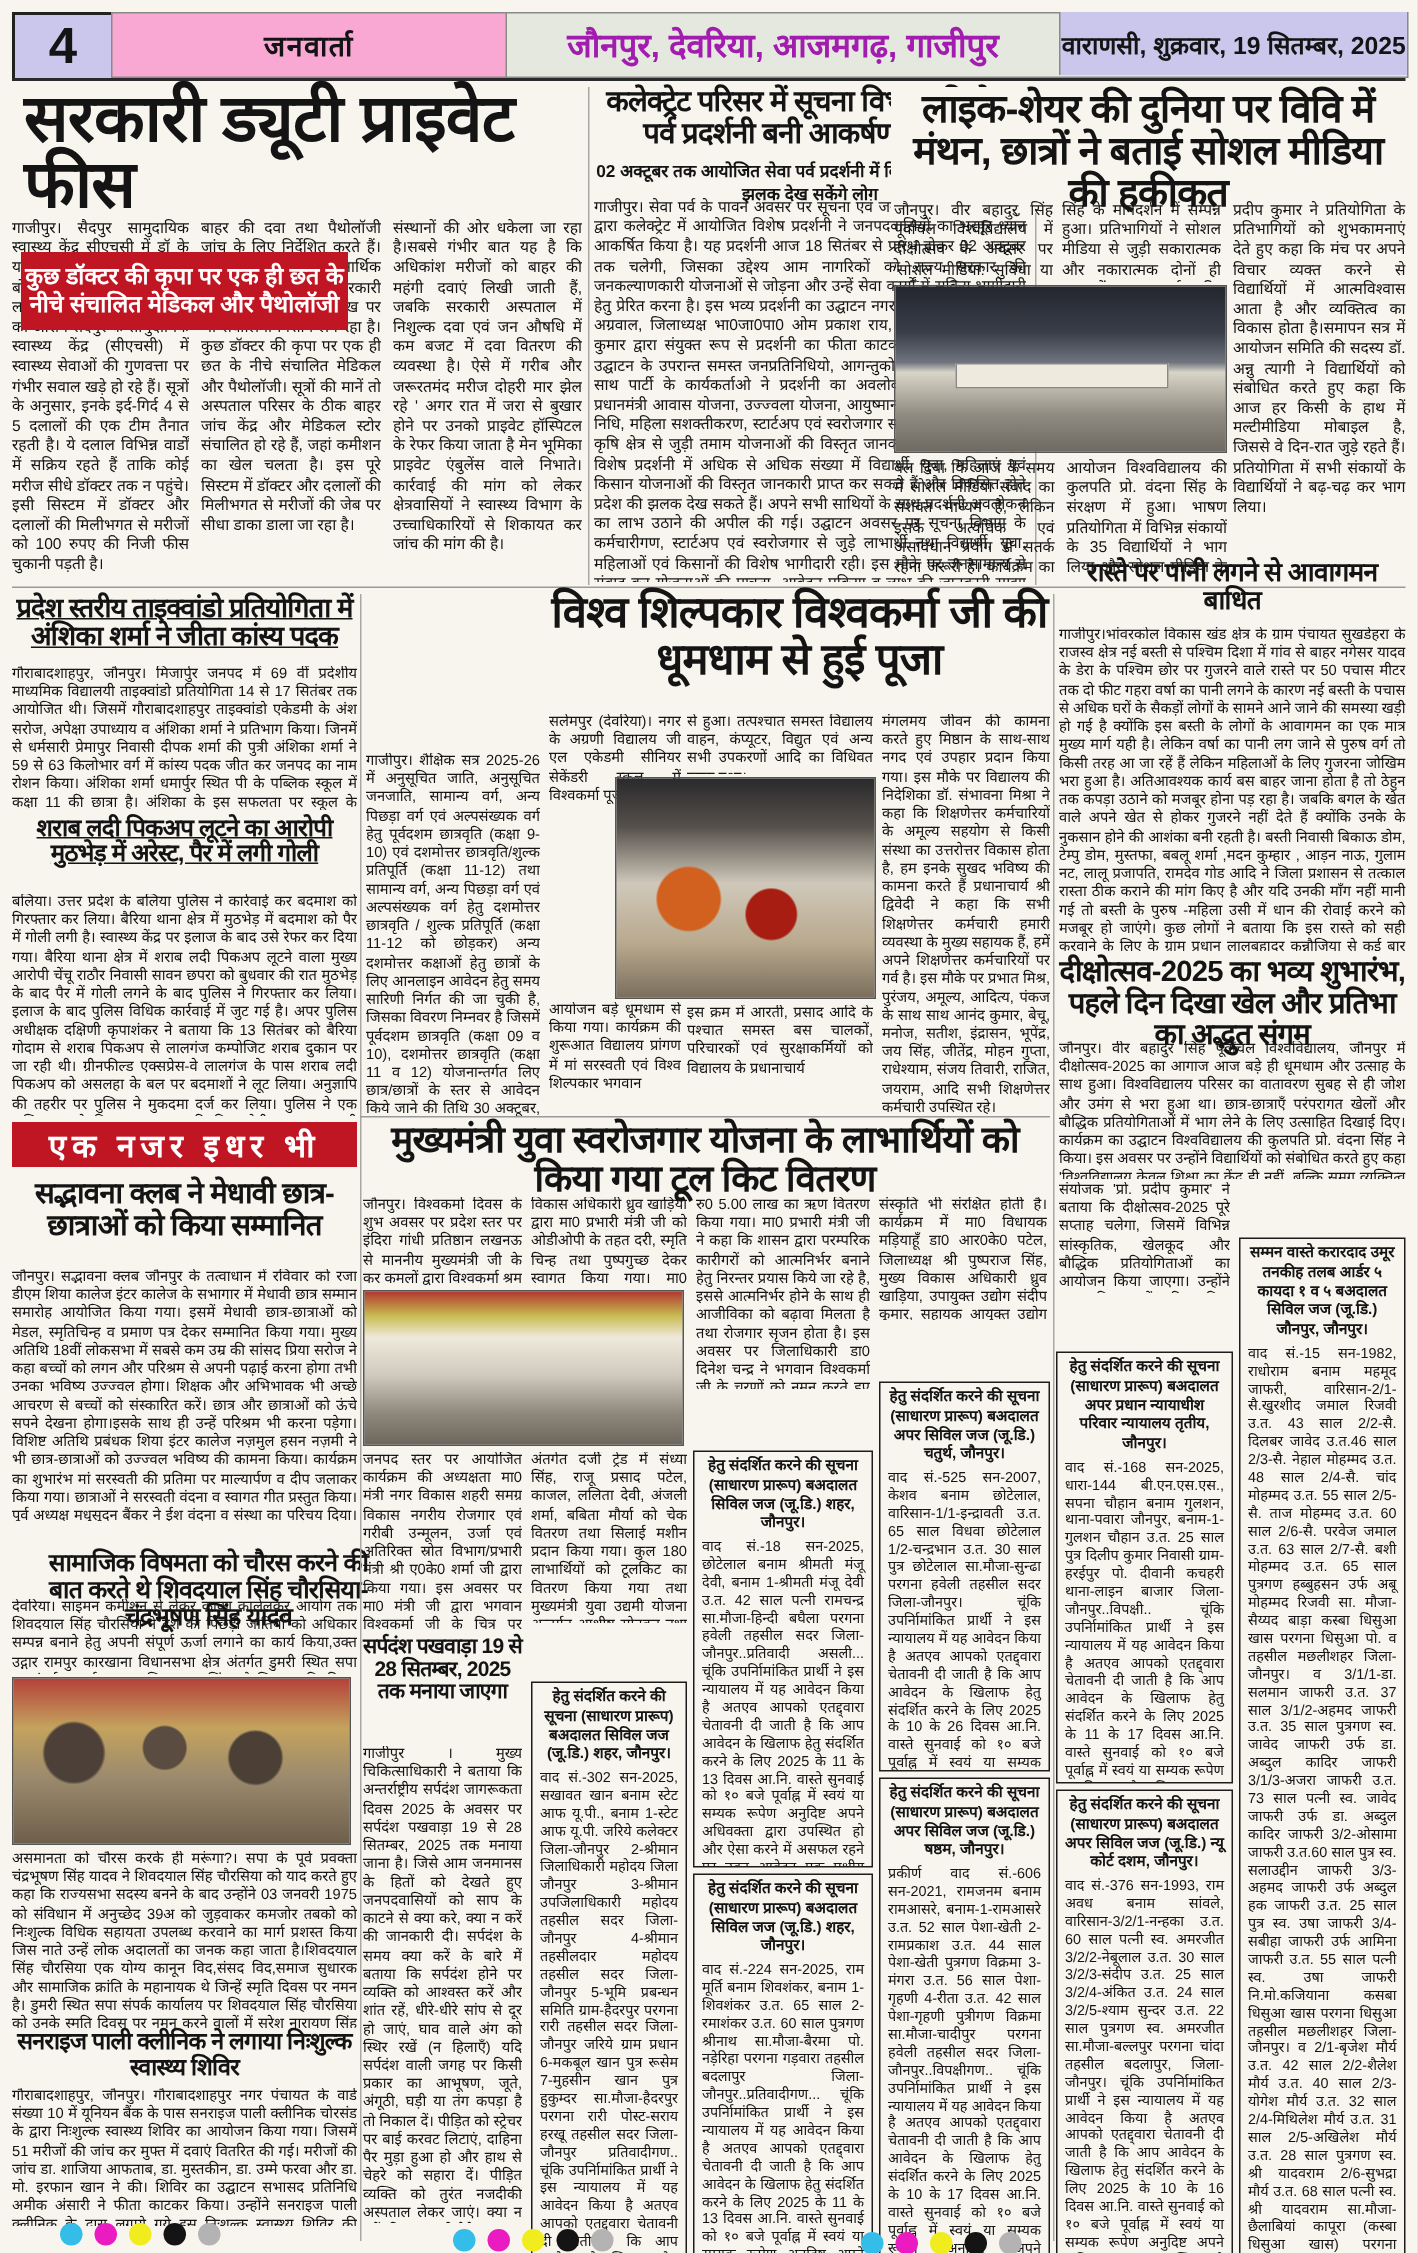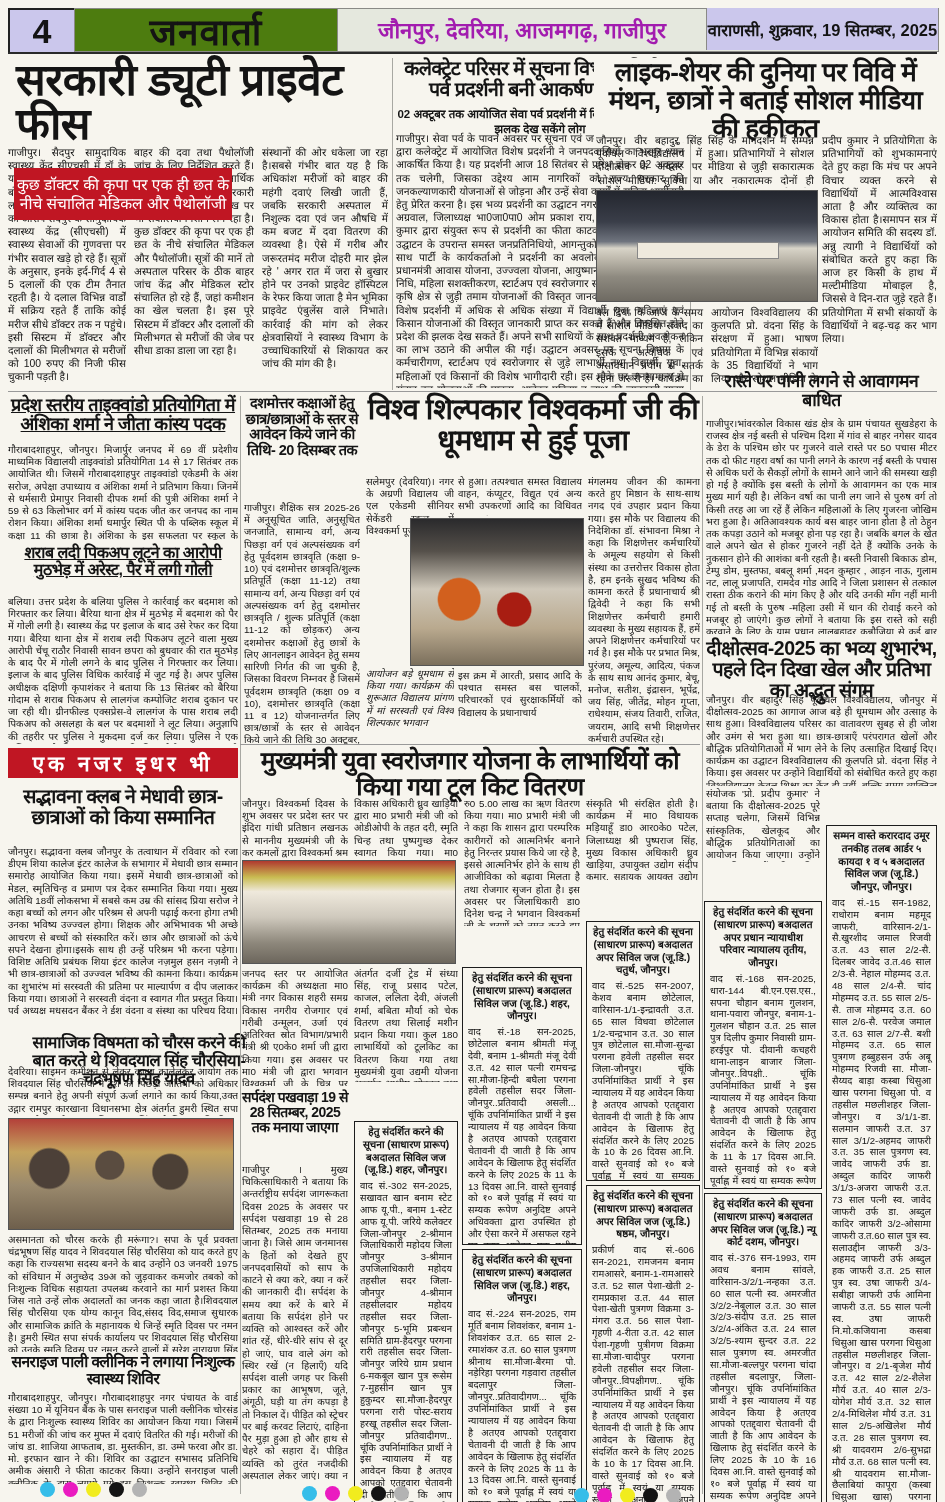--- a/index.html
+++ b/index.html
@@ -5,35 +5,35 @@
   html,body{margin:0;padding:0;background:#d8d6d0;}
   .page{
     position:relative;width:945px;height:1502px;margin:0 auto;
     background:#f7f5ee;overflow:hidden;
     font-family:"Liberation Sans","DejaVu Sans",sans-serif;color:#141414;
   }
   .abs{position:absolute;}
   .hstrip{background:#e5e8de;border:1px solid #8a8a86;}
   .pagebox{background:#cbc7ec;border:2px solid #222;display:flex;align-items:center;justify-content:center;
            font-size:34px;font-weight:800;}
-  .masthead{background:#4d7c0f;border:1px solid #8a8a86;display:flex;align-items:center;justify-content:center;
-            font-size:37px;font-weight:800;letter-spacing:1px;}
+  .masthead{background:#f9a8d4;border:1px solid #8a8a86;display:flex;align-items:center;justify-content:center;
+            font-size:19px;font-weight:800;letter-spacing:1px;}
   .regions{color:#a21caf;font-size:22px;font-weight:800;display:flex;align-items:center;justify-content:center;}
   .datebox{background:#cbc7ec;border-left:1px solid #8a8a86;display:flex;align-items:center;justify-content:center;
            font-size:16.5px;font-weight:800;}
   .rule{background:#2a2a2a;}
   .hl{font-weight:800;line-height:1.08;letter-spacing:-0.5px;}
   .hl-xl{font-size:44px;line-height:1.0;}
   .hl-md{font-size:19px;text-align:center;text-decoration:underline;}
   .hl-xs{font-size:14px;text-align:center;}
   .sub{font-size:11.5px;font-weight:700;text-align:center;}
   .bt{font-size:10.4px;line-height:1.27;text-align:justify;overflow:hidden;}
   .bt-sm{font-size:9.8px;line-height:1.25;text-align:justify;overflow:hidden;}
   .redbox{background:#c01623;color:#fff;display:flex;align-items:center;justify-content:center;
-          text-align:center;font-weight:400;font-size:15.5px;line-height:1.25;padding:4px 0;box-sizing:border-box;}
+          text-align:center;font-weight:700;font-size:15.5px;line-height:1.25;padding:4px 0;box-sizing:border-box;}
   .banner{background:#c01623;color:#fff;display:flex;align-items:center;justify-content:center;
           font-size:21px;font-weight:800;letter-spacing:4px;}
   .notice{border:1.6px solid #1c1c1c;padding:4px 5px;box-sizing:border-box;overflow:hidden;background:#f7f5ee;margin-top:35px;}
   .notice h4{margin:0 0 3px 0;font-size:10.2px;line-height:1.25;text-align:center;font-weight:800;}
   .notice p{margin:0;font-size:9.6px;line-height:1.24;text-align:justify;}
   .photo{border:1px solid #555;box-sizing:border-box;}
   .ph-seminar{background:
      linear-gradient(180deg,#23262e 0%,#3a3e49 28%,#6f747e 46%,#d8d4c8 52%,#bdb8ac 62%,#8e8a80 78%,#6e6a62 100%);}
   .ph-seminar .bnr{position:absolute;left:18%;top:46%;width:64%;height:14%;background:#efeade;border:1px solid #888;}
   .ph-deity{background:
@@ -112,26 +112,25 @@
 
   <div class="abs cmyk" style="left:40px;top:1482px;">
     <i class="c1"></i>
       <i class="c2"></i>
       <i class="c3"></i>
       <i class="c4"></i>
       <i class="c5"></i>
   </div>
 
   <div class="abs vline" style="left:240px;top:396px;height:1098px;"></div>
-  <h3 class="abs hl hl-xs" style="left:244px;top:396px;width:116px;margin:0;font-size:14.5px;">दशमोत्तर कक्षाओं हेतु छात्र/छात्राओं के स्तर से आवेदन किये जाने की तिथि- 20 दिसम्बर तक</h3>
   <p class="abs bt-sm" style="left:244px;top:502px;width:116px;height:242px;margin:0;">गाजीपुर। शैक्षिक सत्र 2025-26 में अनुसूचित जाति, अनुसूचित जनजाति, सामान्य वर्ग, अन्य पिछड़ा वर्ग एवं अल्पसंख्यक वर्ग हेतु पूर्वदशम छात्रवृति (कक्षा 9-10) एवं दशमोत्तर छात्रवृति/शुल्क प्रतिपूर्ति (कक्षा 11-12) तथा सामान्य वर्ग, अन्य पिछड़ा वर्ग एवं अल्पसंख्यक वर्ग हेतु दशमोत्तर छात्रवृति / शुल्क प्रतिपूर्ति (कक्षा 11-12 को छोड़कर) अन्य दशमोत्तर कक्षाओं हेतु छात्रों के लिए आनलाइन आवेदन हेतु समय सारिणी निर्गत की जा चुकी है, जिसका विवरण निम्नवर है जिसमें पूर्वदशम छात्रवृति (कक्षा 09 व 10), दशमोत्तर छात्रवृति (कक्षा 11 व 12) योजनान्तर्गत लिए छात्र/छात्रों के स्तर से आवेदन किये जाने की तिथि 30 अक्टूबर, 2025 तक, दशमोत्तर छात्रवृति/शुल्क प्रतिपूर्ति (कक्षा 11-12 को छोड़कर) अन्य दशमोत्तर कक्षाओं हेतु छात्र/छात्राओं के स्तर से आवेदन किये जाने की तिथि- 20 दिसम्बर, 2025 तक, इच्छुक छात्रों द्वारा छात्रवृति की वेबसाइट पर आवेदन किया जा सकता है।</p>
 
   <h2 class="abs hl" style="left:366px;top:394px;width:334px;margin:0;font-size:29px;text-align:center;">विश्व शिल्पकार विश्वकर्मा जी की धूमधाम से हुई पूजा</h2>
   <p class="abs bt-sm" style="left:366px;top:476px;width:88px;height:86px;margin:0;">सलेमपुर (देवरिया)। नगर के अग्रणी विद्यालय जी एल एकेडमी सीनियर सेकेंडरी स्कूल में विश्वकर्मा पूजा का</p>
-  <p class="abs bt-sm" style="left:366px;top:668px;width:88px;height:76px;margin:0;font-style:italic;">आयोजन बड़े धूमधाम से किया गया। कार्यक्रम की शुरूआत विद्यालय प्रांगण में मां सरस्वती एवं विश्व शिल्पकार भगवान</p>
+  <p class="abs bt-sm" style="left:366px;top:668px;width:88px;height:76px;margin:0;">आयोजन बड़े धूमधाम से किया गया। कार्यक्रम की शुरूआत विद्यालय प्रांगण में मां सरस्वती एवं विश्व शिल्पकार भगवान</p>
   <p class="abs bt-sm" style="left:458px;top:476px;width:124px;height:40px;margin:0;">से हुआ। तत्पश्चात समस्त विद्यालय वाहन, कंप्यूटर, विद्युत एवं अन्य सभी उपकरणों आदि का विधिवत पूजन हुआ।</p>
   <div class="abs photo ph-deity" style="left:410px;top:518px;width:174px;height:148px;"></div>
   <p class="abs bt-sm" style="left:458px;top:670px;width:124px;height:74px;margin:0;">इस क्रम में आरती, प्रसाद आदि के पश्चात समस्त बस चालकों, परिचारकों एवं सुरक्षाकर्मियों को विद्यालय के प्रधानाचार्य</p>
   <p class="abs bt-sm" style="left:588px;top:476px;width:112px;height:268px;margin:0;">मंगलमय जीवन की कामना करते हुए मिष्ठान के साथ-साथ नगद एवं उपहार प्रदान किया गया। इस मौके पर विद्यालय की निदेशिका डॉ. संभावना मिश्रा ने कहा कि शिक्षणेत्तर कर्मचारियों के अमूल्य सहयोग से किसी संस्था का उत्तरोत्तर विकास होता है, हम इनके सुखद भविष्य की कामना करते हैं प्रधानाचार्य श्री द्विवेदी ने कहा कि सभी शिक्षणेत्तर कर्मचारी हमारी व्यवस्था के मुख्य सहायक हैं, हमें अपने शिक्षणेत्तर कर्मचारियों पर गर्व है। इस मौके पर प्रभात मिश्र, पुरंजय, अमूल्य, आदित्य, पंकज के साथ साथ आनंद कुमार, बेचू, मनोज, सतीश, इंद्रासन, भूपेंद्र, जय सिंह, जीतेंद्र, मोहन गुप्ता, राधेश्याम, संजय तिवारी, राजित, जयराम, आदि सभी शिक्षणेत्तर कर्मचारी उपस्थित रहे।</p>
 
   <div class="abs rule" style="left:240px;top:744px;width:460px;height:1px;background:#999;"></div>
   <h2 class="abs hl" style="left:240px;top:748px;width:460px;margin:0;font-size:24.5px;text-align:center;">मुख्यमंत्री युवा स्वरोजगार योजना के लाभार्थियों को किया गया टूल किट वितरण</h2>
   <p class="abs bt-sm" style="left:242px;top:798px;width:106px;height:60px;margin:0;">जौनपुर। विश्वकर्मा दिवस के शुभ अवसर पर प्रदेश स्तर पर इंदिरा गांधी प्रतिष्ठान लखनऊ से माननीय मुख्यमंत्री जी के कर कमलों द्वारा विश्वकर्मा श्रम सम्मान योजना के अंतर्गत टूलकिट एवं सीएम युवा एवं मुख्यमंत्री युवा स्वरोजगार के लाभार्थियों को ऋण वितरित किया गया।</p>
   <p class="abs bt-sm" style="left:354px;top:798px;width:104px;height:60px;margin:0;">विकास अधिकारी ध्रुव खाड़िया द्वारा मा0 प्रभारी मंत्री जी को ओडीओपी के तहत दरी, स्मृति चिन्ह तथा पुष्पगुच्छ देकर स्वागत किया गया। मा0 मुख्यमंत्री जी के कार्यक्रम के सजीव प्रसारण को कलेक्ट्रेट सभागार में देखा गया तथा उनके उद्बोधन को सुना गया। विश्वकर्मा श्रम सम्मान योजना के</p>
   <p class="abs bt-sm" style="left:464px;top:798px;width:116px;height:128px;margin:0;">रु0 5.00 लाख का ऋण वितरण किया गया। मा0 प्रभारी मंत्री जी ने कहा कि शासन द्वारा परम्परिक कारीगरों को आत्मनिर्भर बनाने हेतु निरन्तर प्रयास किये जा रहे है, इससे आत्मनिर्भर होने के साथ ही आजीविका को बढ़ावा मिलता है तथा रोजगार सृजन होता है। इस अवसर पर जिलाधिकारी डा0 दिनेश चन्द्र ने भगवान विश्वकर्मा जी के चरणों को नमन करते हुए कहा कि शासन परम्परिक व्यवसाय को बढ़ावा देने हेतु प्रयासरत है इससे हमारी</p>

